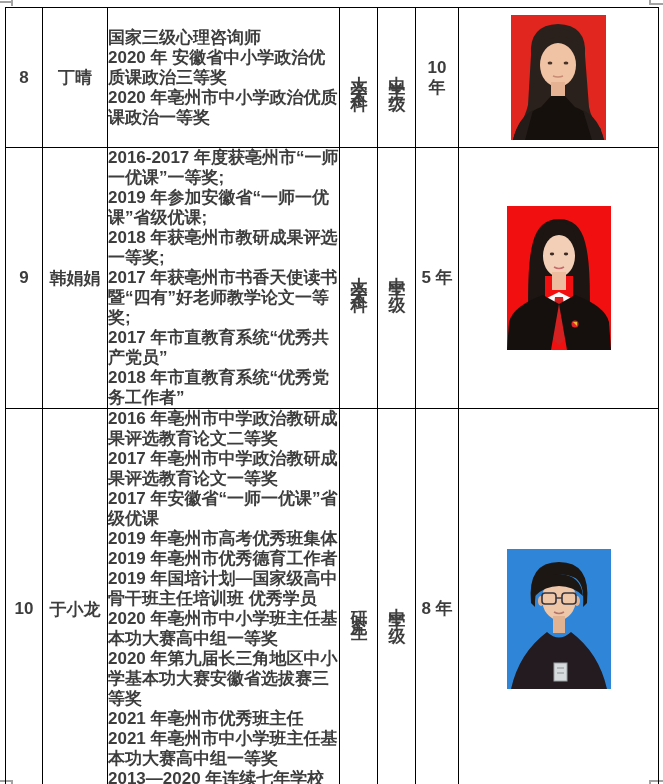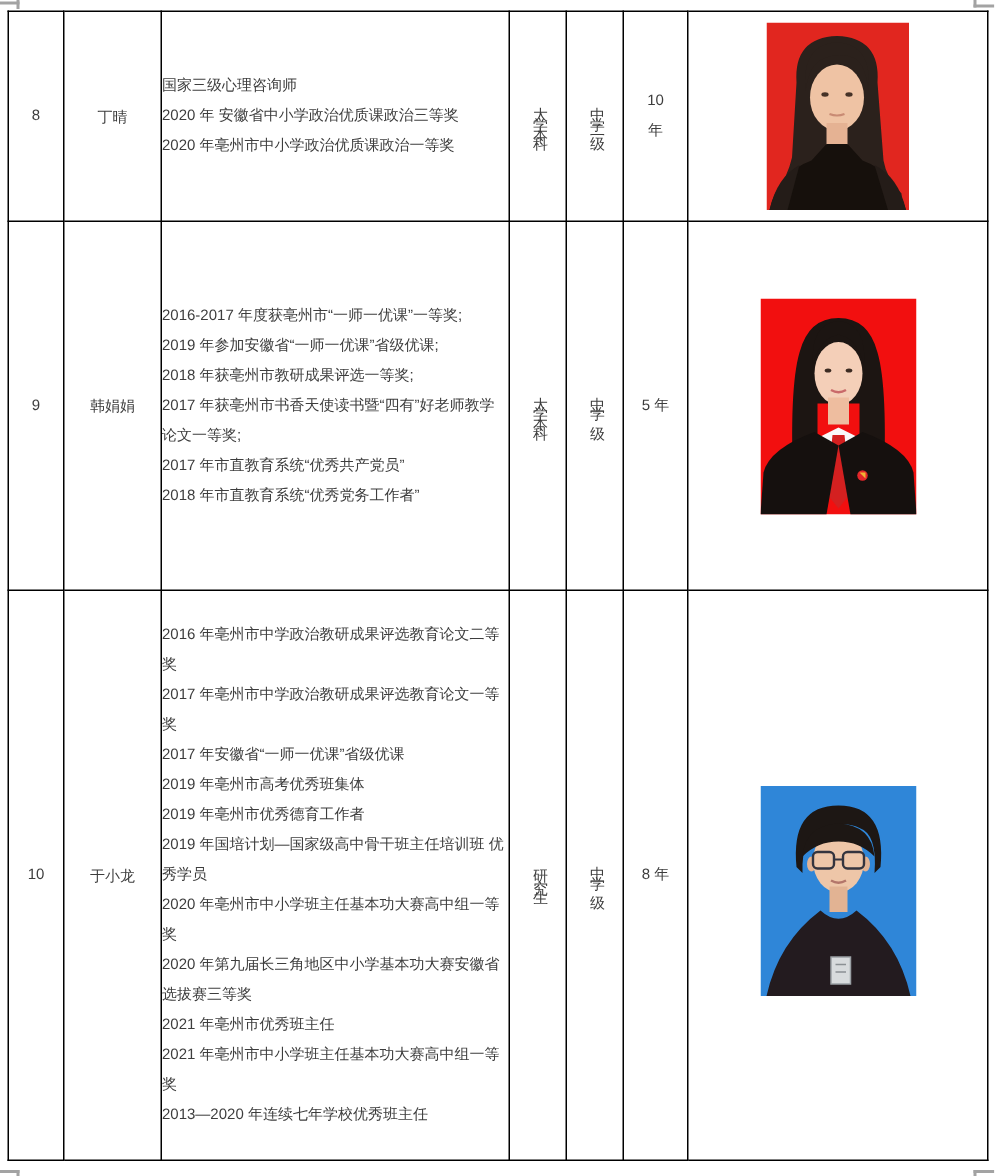--- a/index.html
+++ b/index.html
@@ -1,21 +1,21 @@
 <!DOCTYPE html>
 <html><head>
 <meta charset="utf-8">
 <style>
   html,body{margin:0;padding:0;background:#fff;}
   #page{position:relative;width:663px;height:784px;background:#ffffff;overflow:hidden;
         font-family:"Liberation Sans","DejaVu Sans",sans-serif;color:#3d3d3d;}
   table.roster{position:absolute;left:5px;top:7px;width:653px;table-layout:fixed;
         border-collapse:collapse;}
   table.roster td{border:1.5px solid #000;vertical-align:middle;padding:0;
-        font-size:10px;color:#3d3d3d;}
+        font-size:17px;color:#3d3d3d;font-weight:bold;}
   tr.r0{height:140px;} tr.r1{height:246px;} tr.r2{height:380px;}
   td.c-no,td.c-name{text-align:center;}
   td.c-awards{padding:2px 12px 2px 6px;line-height:20px;white-space:pre-line;
         text-align:left;overflow:hidden;}
   td.c-vert{text-align:center;}
   .vtext{display:inline-block;writing-mode:vertical-rl;text-orientation:upright;
         letter-spacing:6.5px;line-height:1.05;}
   td.c-years{text-align:center;white-space:pre-line;line-height:20px;}
   td.c-photo{text-align:center;}
   td.c-photo svg{display:block;margin:0 auto;}

